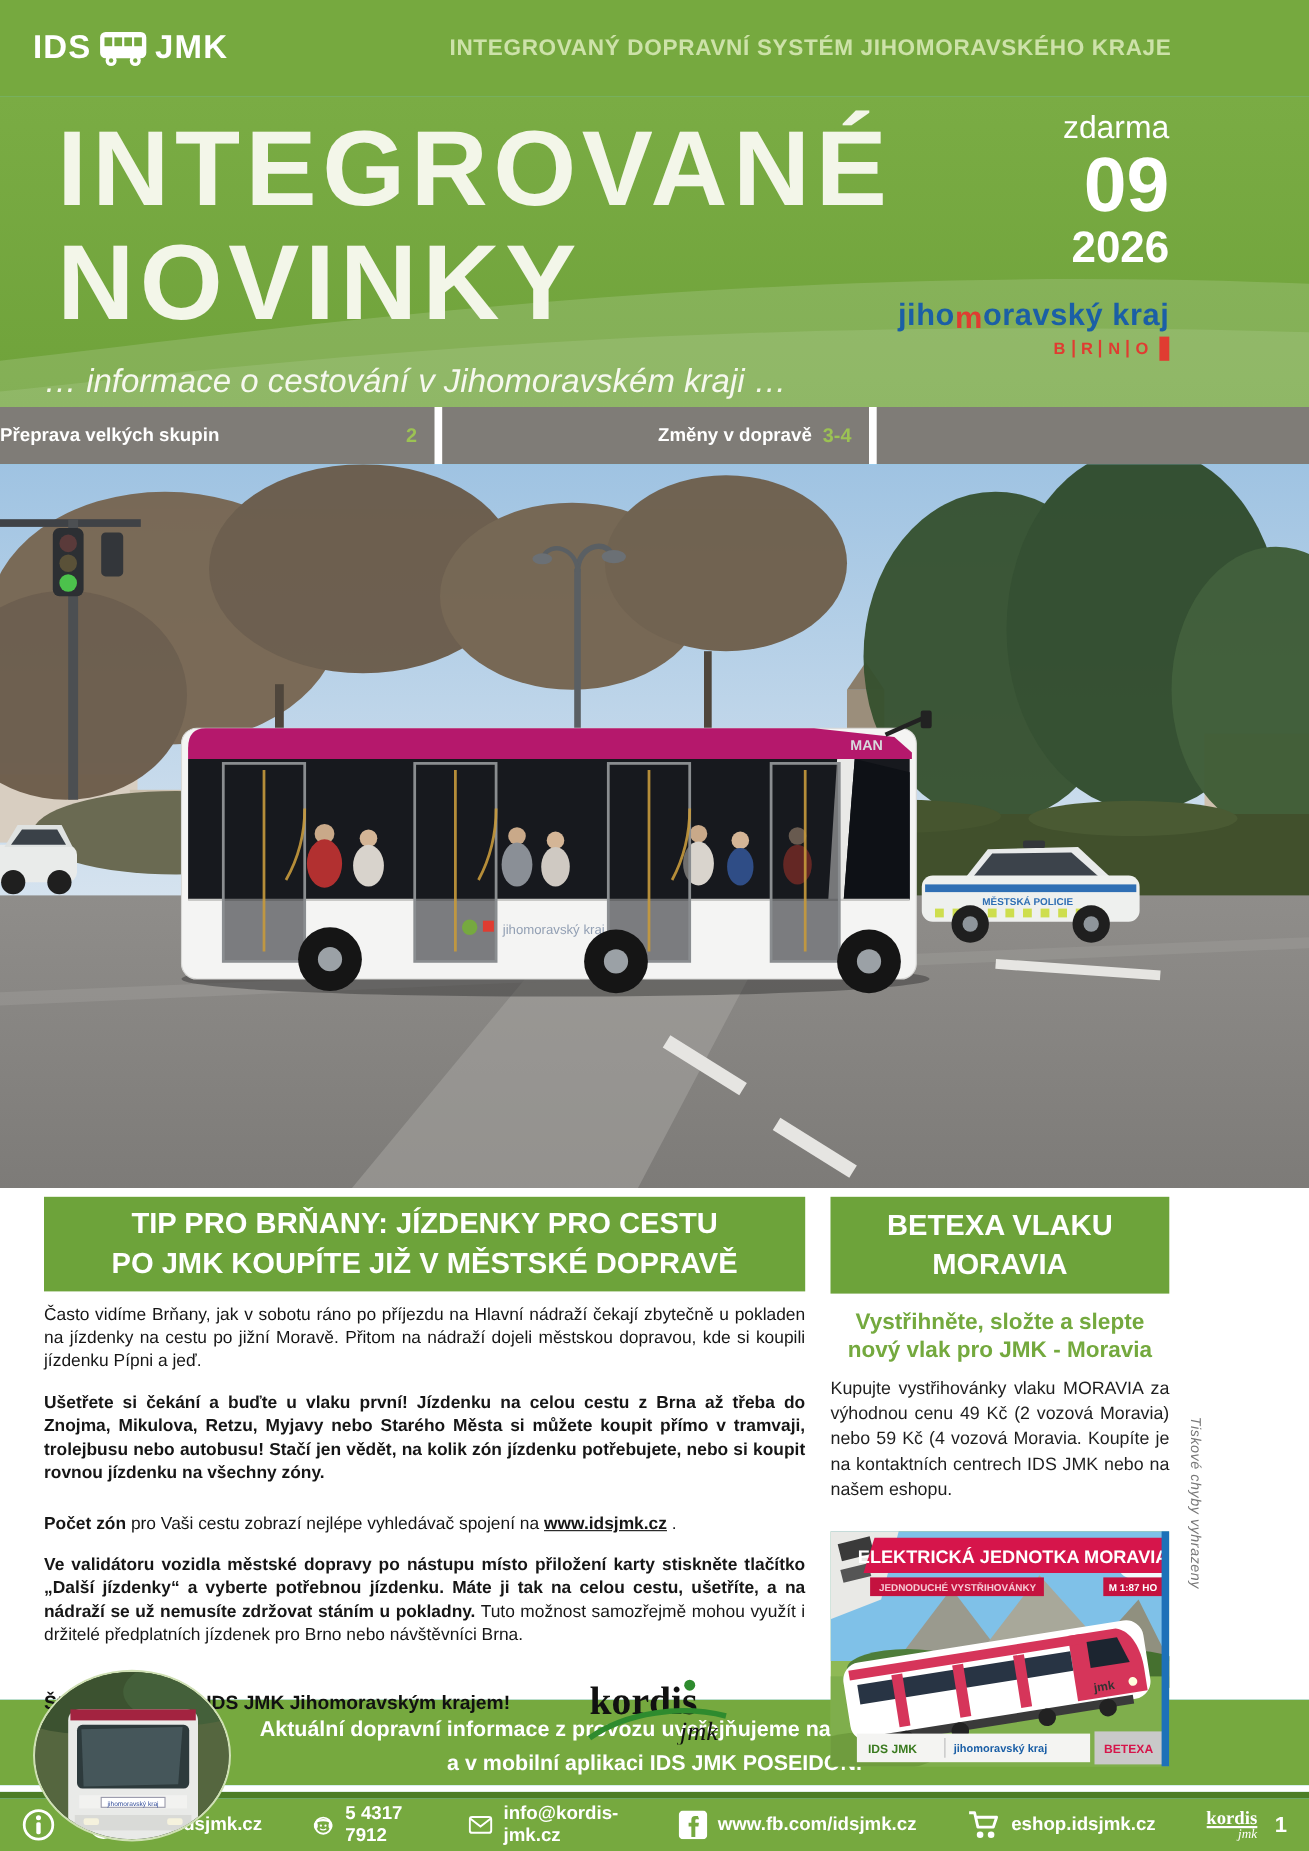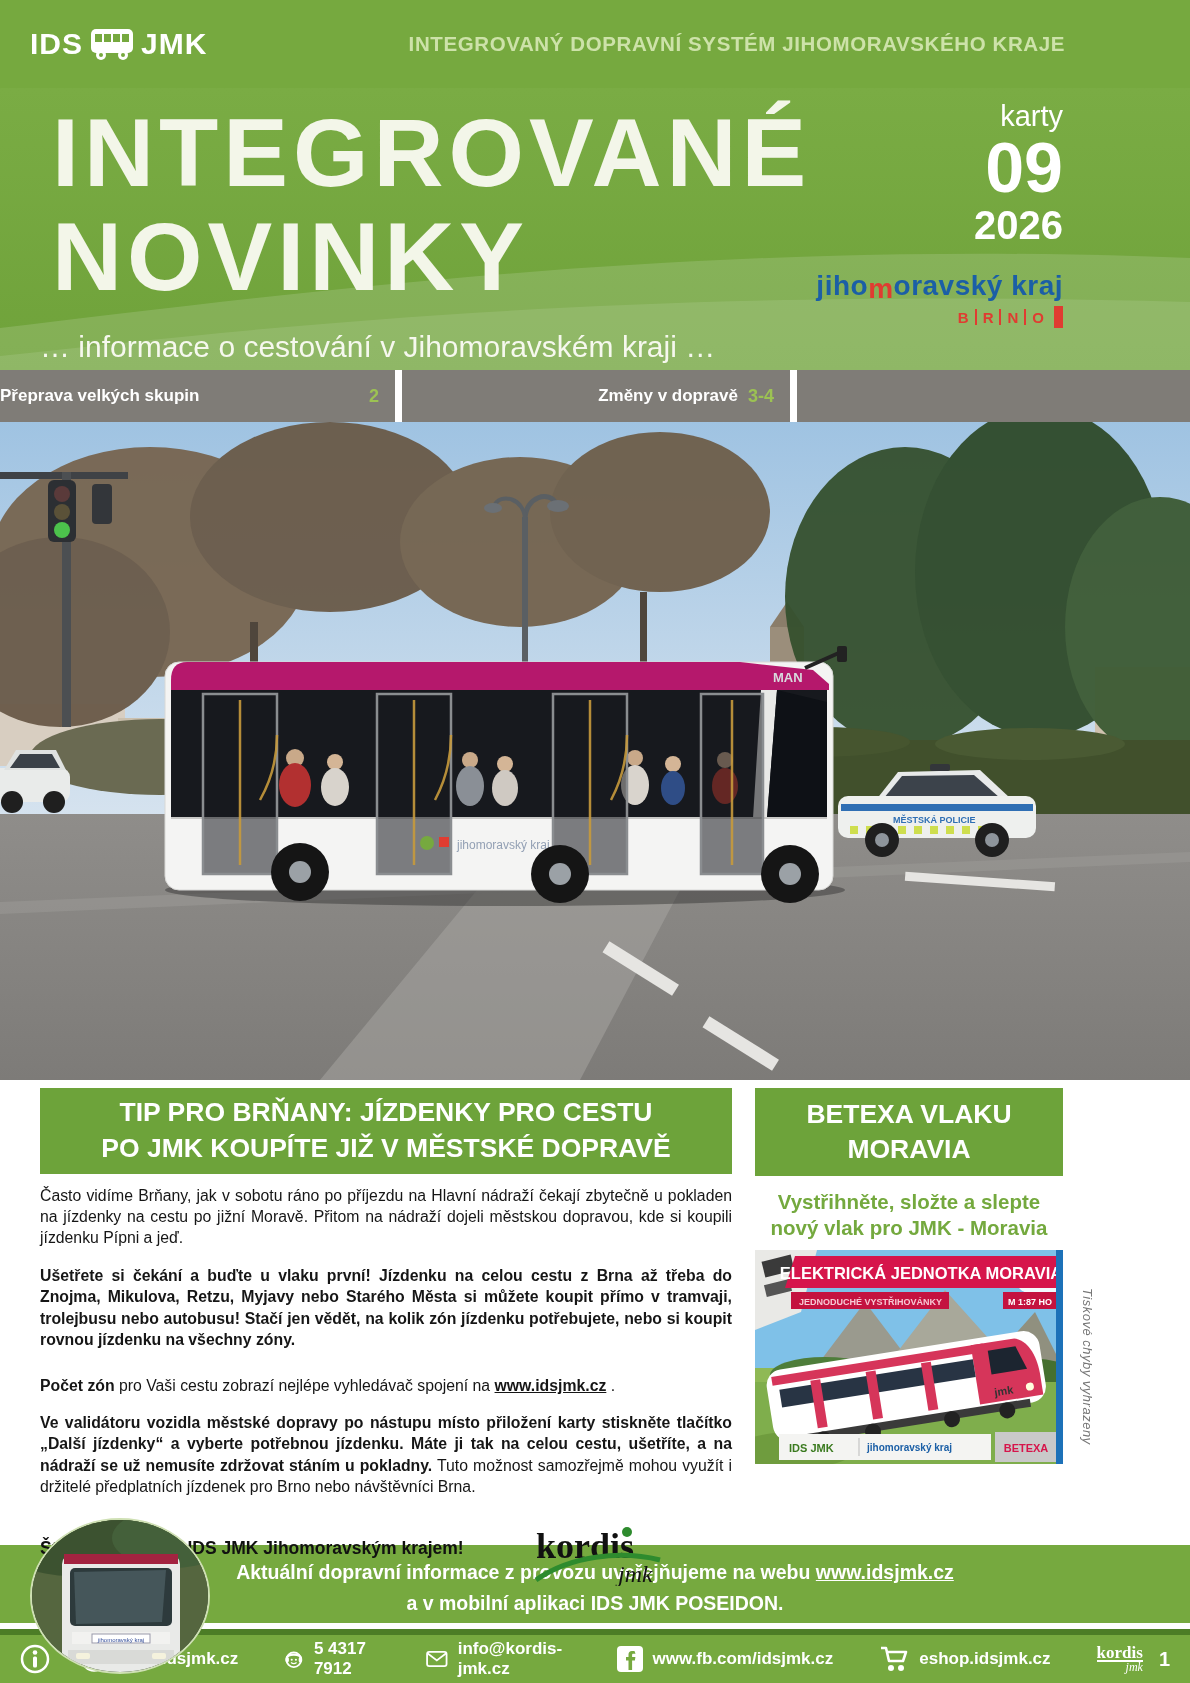--- a/index.html
+++ b/index.html
@@ -11,21 +11,21 @@
        padding:0 0 0 30px;box-sizing:border-box;}
   .idslogo{display:flex;align-items:center;gap:6px;color:#fff;font-weight:bold;font-size:30px;letter-spacing:1px;}
   .top-tagline{color:#cde2a9;font-weight:bold;font-size:20.5px;letter-spacing:.6px;margin-right:125px;}
 
   
   .mast{position:relative;height:282px;background:linear-gradient(180deg,#7aac44,#6fa23a);overflow:hidden;padding-left:36px;}
   .mast svg.swoosh{position:absolute;left:0;top:0;}
   .mast .t1,.mast .t2{position:absolute;left:52px;color:#f3f6e9;font-weight:bold;font-size:97px;letter-spacing:5px;line-height:1;}
   .mast .t1{top:16px;}
   .mast .t2{top:120px;}
-  .mast .sub{position:absolute;left:40px;top:242px;font-size:30px;color:#f6f8ee;}
+  .mast .sub{position:absolute;left:40px;top:242px;font-style:italic;font-size:30px;color:#f6f8ee;}
   .issue{position:absolute;right:127px;top:14px;text-align:right;color:#fff;line-height:1;}
   .issue .free{font-size:29px;}
   .issue .num{font-size:70px;font-weight:bold;margin-top:2px;}
   .issue .yr{font-size:40px;font-weight:bold;margin-top:2px;}
   .region{position:absolute;right:127px;top:182px;font-size:28px;font-weight:bold;color:#1b5fa6;letter-spacing:.5px;}
   .region .m{color:#e03c31;position:relative;top:3px;}
   .brno{position:absolute;right:127px;top:218px;display:flex;align-items:center;}
   .brno span{color:#e03c31;font-weight:bold;font-size:15px;padding:0 6px;}
   .brno i{display:block;width:2px;height:16px;background:#e03c31;}
   .brno .endbar{width:9px;height:22px;background:#e03c31;margin-left:4px;}
@@ -110,21 +110,21 @@
 
   <div class="mast">
     <svg class="swoosh" width="1190" height="282" viewBox="0 0 1190 282">
       <path d="M0,240 C300,205 700,150 1190,170 L1190,282 L0,282 Z" fill="rgba(255,255,255,0.14)"></path>
       <path d="M0,268 C260,240 620,198 1190,214 L1190,282 L0,282 Z" fill="rgba(255,255,255,0.10)"></path>
     </svg>
     <div class="t1">INTEGROVANÉ</div>
     <div class="t2">NOVINKY</div>
     <div class="sub">…  informace o cestování v Jihomoravském kraji …</div>
     <div class="issue">
-      <div class="free">karty</div>
+      <div class="free">zdarma</div>
       <div class="num">09</div>
       <div class="yr">2026</div>
     </div>
     <div class="region"><span>jiho</span><span class="m">m</span><span>oravský kraj</span></div>
     <div class="brno">
       <span>B</span>
         <i></i>
       <span>R</span>
         <i></i>
       <span>N</span>
@@ -330,20 +330,21 @@
 
     <div class="rightcol">
       <div class="sidebox">
         <div>BETEXA VLAKU</div>
         <div>MORAVIA</div>
       </div>
       <div class="subhead">
         <div>Vystřihněte, složte a slepte</div>
         <div>nový vlak pro JMK - Moravia</div>
       </div>
+      <p class="sidebody">Kupujte vystřihovánky vlaku MORAVIA za výhodnou cenu 49 Kč (2 vozová Moravia) nebo 59 Kč (4 vozová Moravia. Koupíte je na kontaktních centrech IDS JMK nebo na našem eshopu.</p>
       <svg class="ad" width="308" height="214" viewBox="0 0 308 214">
         <rect x="0" y="0" width="308" height="214" fill="#8fb955"></rect>
         <rect x="0" y="0" width="308" height="118" fill="#7fc1e8"></rect>
         <polygon points="60,118 110,52 160,118" fill="#9a9a8e"></polygon>
         <polygon points="130,118 190,40 260,118" fill="#a8a89a"></polygon>
         <polygon points="230,118 280,62 308,118" fill="#90907f"></polygon>
         <ellipse cx="285" cy="35" rx="22" ry="10" fill="#fff" opacity="0.9"></ellipse>
         <ellipse cx="70" cy="125" rx="55" ry="18" fill="#4e7d3a"></ellipse>
         <ellipse cx="270" cy="128" rx="55" ry="20" fill="#45702f"></ellipse>
         <rect x="0" y="132" width="308" height="82" fill="#7fae4c"></rect>

